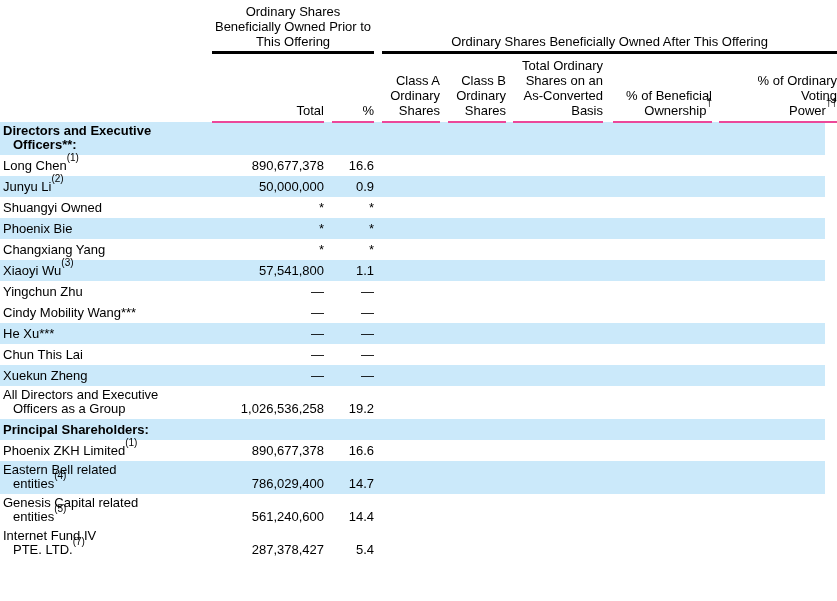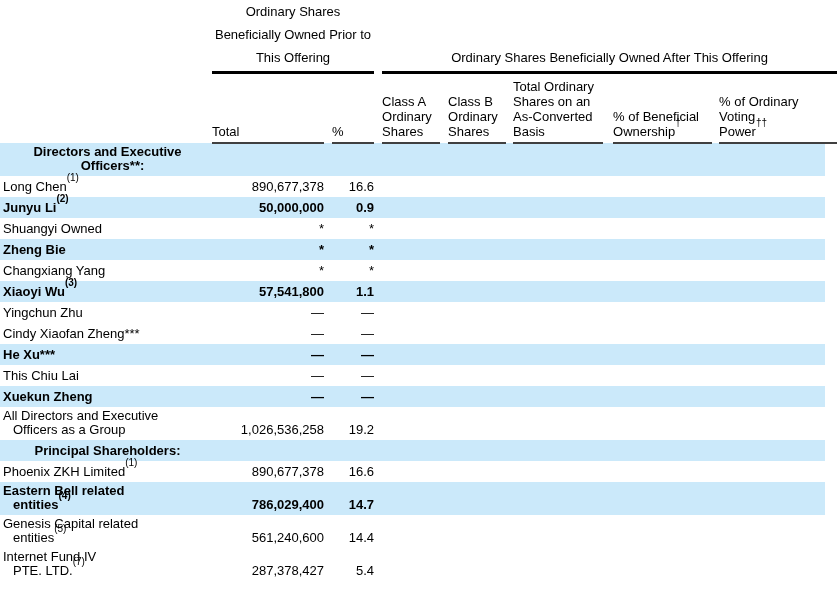--- a/index.html
+++ b/index.html
@@ -27,43 +27,43 @@
     font-weight: normal;
   }
   
   tr.r-group { height: 52px; }
   tr.r-cols  { height: 70px; }
   th.group-th {
     vertical-align: bottom;
     text-align: center;
     border-bottom: 3px solid #000000;
     padding: 0 0 2px 0;
-    line-height: 23px;
+    line-height: 15px;
   }
   th.col-th {
     vertical-align: bottom;
-    text-align: left;
-    border-bottom: 2px solid #404040;
+    text-align: right;
+    border-bottom: 2px solid #ec4899;
     padding: 0 0 3px 0;
     line-height: 15px;
   }
   th.blank { border: none; }
   .hl { display: block; }
   
   tbody tr { height: 21px; }
   tbody td {
     vertical-align: bottom;
     padding: 2px 0 3px 0;
     line-height: 14px;
   }
   td.name-cell { text-align: left; padding-left: 3px; }
   td.numeric   { text-align: right; white-space: nowrap; }
-  tr.striped td { background-color: #cbe9fa; font-weight: bold; }
+  tr.striped td { background-color: #cbe9fa; }
   tr.striped td.trail { background-color: #ffffff; }
-  tr.bold td { font-weight: bold; text-align: center; }
+  tr.bold td { font-weight: bold; }
   .line { display: block; }
   .ind  { padding-left: 10px; }
   sup.fn {
     font-size: 10px;
     line-height: 0;
     position: relative;
     top: -4px;
   }
 </style>
 </head>
@@ -153,21 +153,21 @@
             <span class="line">Shuangyi Owned</span>
           </td>
           <td class="numeric">*</td>
           <td></td>
           <td class="numeric">*</td>
           <td colspan="10"></td>
           <td class="trail"></td>
         </tr>
         <tr class="striped">
           <td class="name-cell">
-            <span class="line">Zheng Bie</span>
+            <span class="line">Phoenix Bie</span>
           </td>
           <td class="numeric">*</td>
           <td></td>
           <td class="numeric">*</td>
           <td colspan="10"></td>
           <td class="trail"></td>
         </tr>
         <tr>
           <td class="name-cell">
             <span class="line">Changxiang Yang</span>
@@ -193,41 +193,41 @@
             <span class="line">Yingchun Zhu</span>
           </td>
           <td class="numeric">—</td>
           <td></td>
           <td class="numeric">—</td>
           <td colspan="10"></td>
           <td class="trail"></td>
         </tr>
         <tr>
           <td class="name-cell">
-            <span class="line">Cindy Xiaofan Zheng***</span>
+            <span class="line">Cindy Mobility Wang***</span>
           </td>
           <td class="numeric">—</td>
           <td></td>
           <td class="numeric">—</td>
           <td colspan="10"></td>
           <td class="trail"></td>
         </tr>
         <tr class="striped">
           <td class="name-cell">
             <span class="line">He Xu***</span>
           </td>
           <td class="numeric">—</td>
           <td></td>
           <td class="numeric">—</td>
           <td colspan="10"></td>
           <td class="trail"></td>
         </tr>
         <tr>
           <td class="name-cell">
-            <span class="line">This Chiu Lai</span>
+            <span class="line">Chun This Lai</span>
           </td>
           <td class="numeric">—</td>
           <td></td>
           <td class="numeric">—</td>
           <td colspan="10"></td>
           <td class="trail"></td>
         </tr>
         <tr class="striped">
           <td class="name-cell">
             <span class="line">Xuekun Zheng</span>

